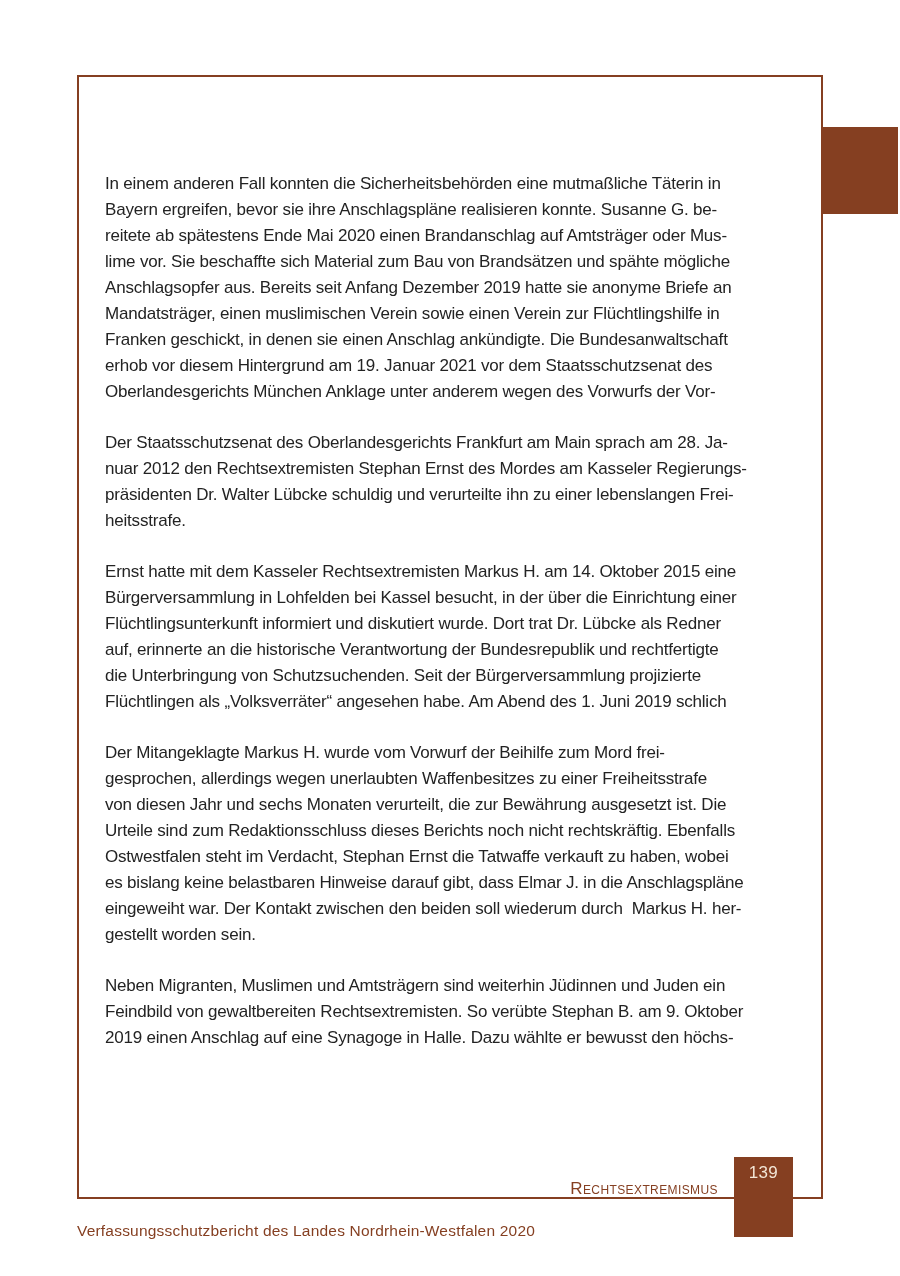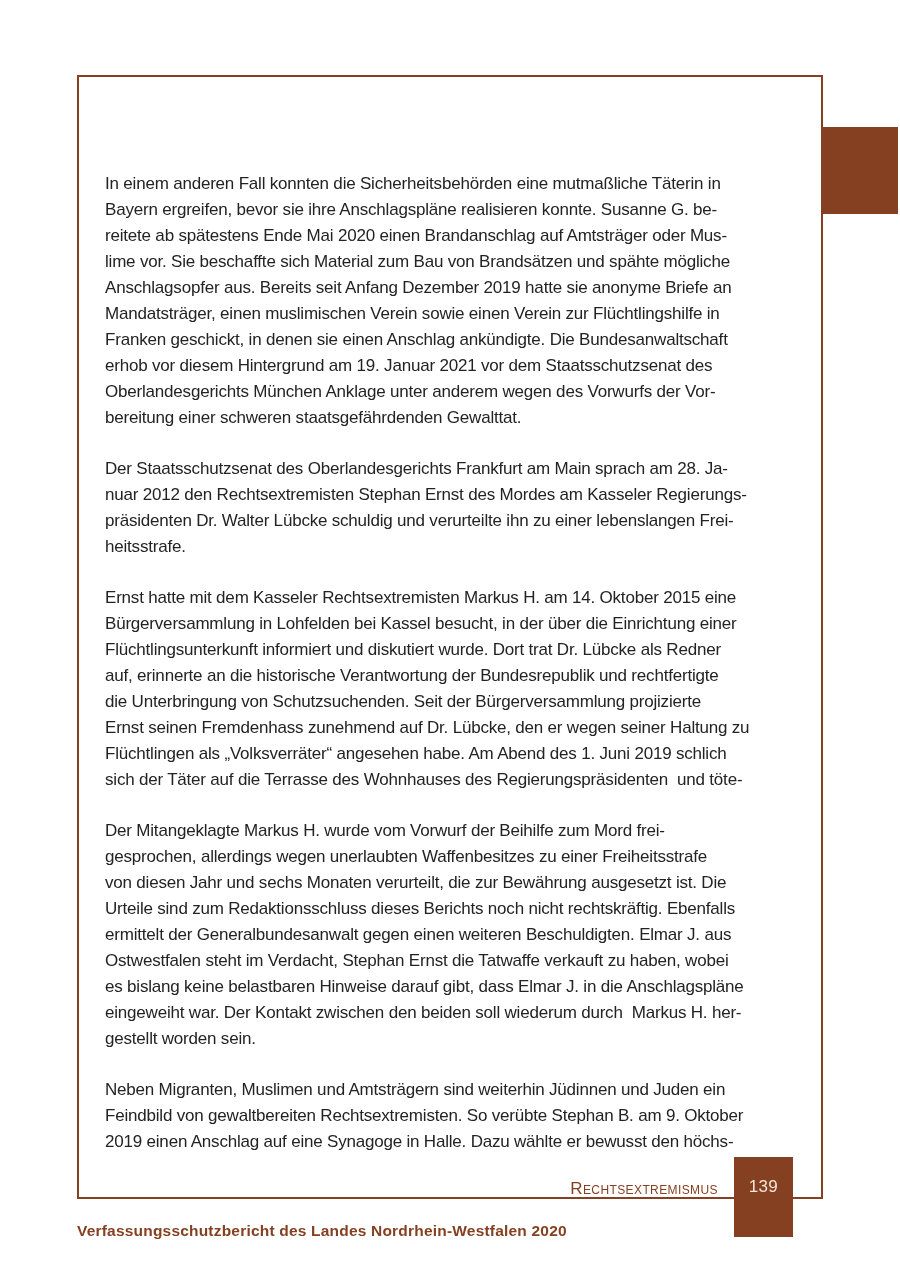--- a/index.html
+++ b/index.html
@@ -41,70 +41,66 @@
     font-size:17px;letter-spacing:0.4px;margin-top:15px;
   }
 
   .page-box{
     position:absolute;left:734px;top:1157px;width:59px;height:80px;
     background:var(--accent);
     text-align:center;
     z-index:3;
   }
   .page-box span{
-    display:inline-block;margin-top:20px;
+    display:inline-block;margin-top:6px;
     color:var(--page-num);font-size:17px;letter-spacing:0.3px;
   }
 
   .report-footer{
     position:absolute;left:77px;top:1222px;
-    color:var(--accent);font-size:15.5px;letter-spacing:0.2px;font-weight:bold;
+    color:var(--accent);font-size:15.5px;letter-spacing:0.2px;
   }
 </style>
 </head>
 <body>
 
 <div class="canvas">
 
   <div class="frame">
     <div class="text-block" id="text-block">
         <div class="paragraph">
           <div class="line">In einem anderen Fall konnten die Sicherheitsbehörden eine mutmaßliche Täterin in</div>
           <div class="line">Bayern ergreifen, bevor sie ihre Anschlagspläne realisieren konnte. Susanne G. be-</div>
           <div class="line">reitete ab spätestens Ende Mai 2020 einen Brandanschlag auf Amtsträger oder Mus-</div>
           <div class="line">lime vor. Sie beschaffte sich Material zum Bau von Brandsätzen und spähte mögliche</div>
           <div class="line">Anschlagsopfer aus. Bereits seit Anfang Dezember 2019 hatte sie anonyme Briefe an</div>
           <div class="line">Mandatsträger, einen muslimischen Verein sowie einen Verein zur Flüchtlingshilfe in</div>
           <div class="line">Franken geschickt, in denen sie einen Anschlag ankündigte. Die Bundesanwaltschaft</div>
           <div class="line">erhob vor diesem Hintergrund am 19. Januar 2021 vor dem Staatsschutzsenat des</div>
           <div class="line">Oberlandesgerichts München Anklage unter anderem wegen des Vorwurfs der Vor-</div>
-          <div class="line">bereitung einer schweren staatsgefährdenden Gewalttat.</div>
         </div>
         <div class="paragraph">
           <div class="line">Der Staatsschutzsenat des Oberlandesgerichts Frankfurt am Main sprach am 28. Ja-</div>
           <div class="line">nuar 2012 den Rechtsextremisten Stephan Ernst des Mordes am Kasseler Regierungs-</div>
           <div class="line">präsidenten Dr. Walter Lübcke schuldig und verurteilte ihn zu einer lebenslangen Frei-</div>
           <div class="line">heitsstrafe.</div>
         </div>
         <div class="paragraph">
           <div class="line">Ernst hatte mit dem Kasseler Rechtsextremisten Markus H. am 14. Oktober 2015 eine</div>
           <div class="line">Bürgerversammlung in Lohfelden bei Kassel besucht, in der über die Einrichtung einer</div>
           <div class="line">Flüchtlingsunterkunft informiert und diskutiert wurde. Dort trat Dr. Lübcke als Redner</div>
           <div class="line">auf, erinnerte an die historische Verantwortung der Bundesrepublik und rechtfertigte</div>
           <div class="line">die Unterbringung von Schutzsuchenden. Seit der Bürgerversammlung projizierte</div>
-          <div class="line">Ernst seinen Fremdenhass zunehmend auf Dr. Lübcke, den er wegen seiner Haltung zu</div>
           <div class="line">Flüchtlingen als „Volksverräter“ angesehen habe. Am Abend des 1. Juni 2019 schlich</div>
-          <div class="line">sich der Täter auf die Terrasse des Wohnhauses des Regierungspräsidenten  und töte-</div>
         </div>
         <div class="paragraph">
           <div class="line">Der Mitangeklagte Markus H. wurde vom Vorwurf der Beihilfe zum Mord frei-</div>
           <div class="line">gesprochen, allerdings wegen unerlaubten Waffenbesitzes zu einer Freiheitsstrafe</div>
           <div class="line">von diesen Jahr und sechs Monaten verurteilt, die zur Bewährung ausgesetzt ist. Die</div>
           <div class="line">Urteile sind zum Redaktionsschluss dieses Berichts noch nicht rechtskräftig. Ebenfalls</div>
-          <div class="line">ermittelt der Generalbundesanwalt gegen einen weiteren Beschuldigten. Elmar J. aus</div>
           <div class="line">Ostwestfalen steht im Verdacht, Stephan Ernst die Tatwaffe verkauft zu haben, wobei</div>
           <div class="line">es bislang keine belastbaren Hinweise darauf gibt, dass Elmar J. in die Anschlagspläne</div>
           <div class="line">eingeweiht war. Der Kontakt zwischen den beiden soll wiederum durch  Markus H. her-</div>
           <div class="line">gestellt worden sein.</div>
         </div>
         <div class="paragraph">
           <div class="line">Neben Migranten, Muslimen und Amtsträgern sind weiterhin Jüdinnen und Juden ein</div>
           <div class="line">Feindbild von gewaltbereiten Rechtsextremisten. So verübte Stephan B. am 9. Oktober</div>
           <div class="line">2019 einen Anschlag auf eine Synagoge in Halle. Dazu wählte er bewusst den höchs-</div>
         </div>

